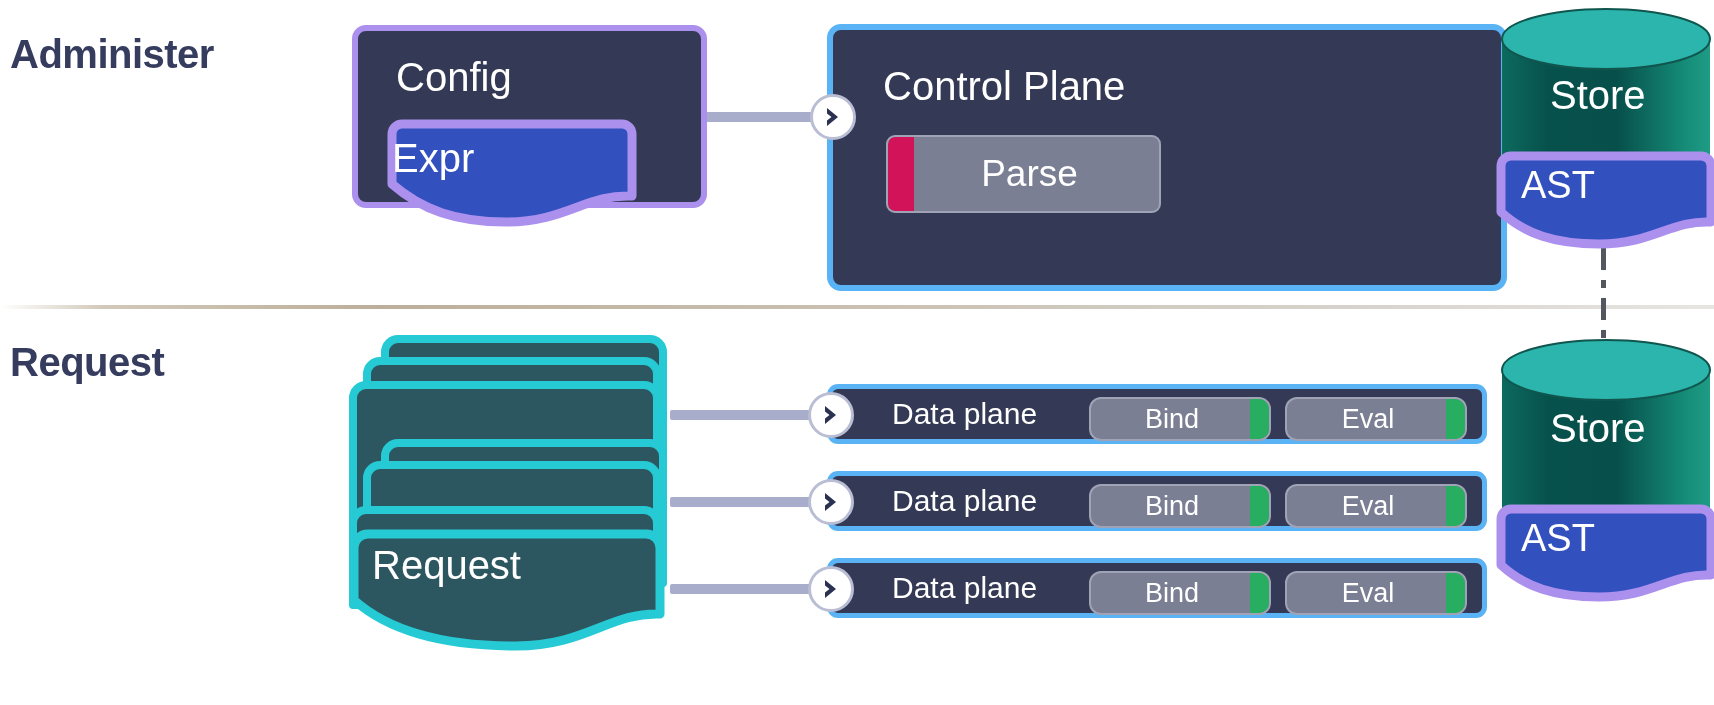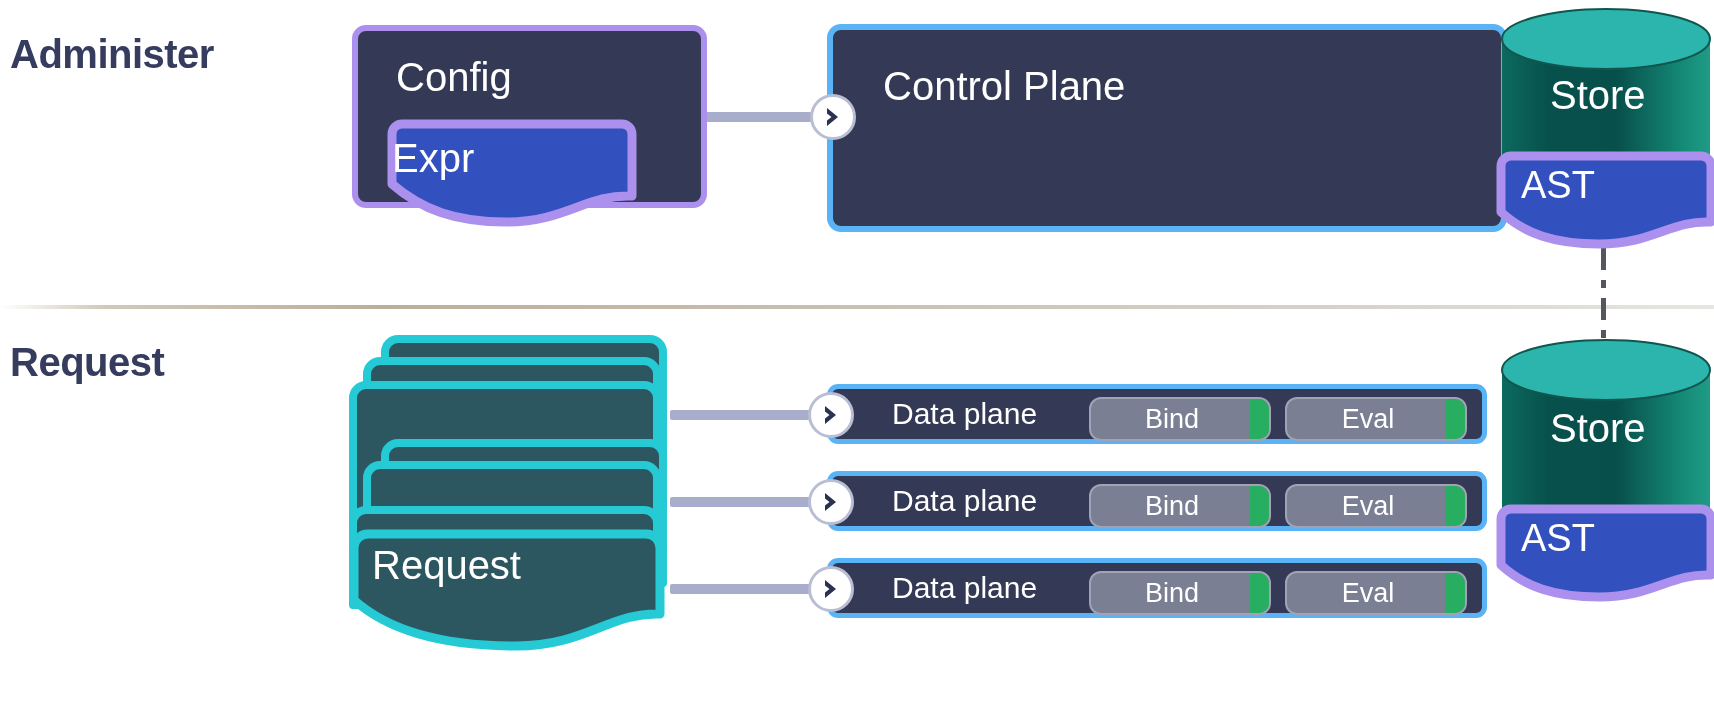--- a/index.html
+++ b/index.html
@@ -48,21 +48,21 @@
     position:absolute;
     color:#ffffff;
     font-size:40px;
     font-weight:400;
     white-space:nowrap;
   }
   #config-label{left:38px;top:24px;text-align:center;}
 
   
   #controlplane-card{
-    left:827px;top:24px;width:680px;height:208px;
+    left:827px;top:24px;width:680px;height:267px;
     background:#343a55;
     border:6px solid #59b3f5;
   }
   #controlplane-label{left:50px;top:34px;}
 
   
   .chip{
     position:absolute;
     box-sizing:border-box;
     border-radius:9px;
@@ -176,20 +176,24 @@
   <div class="chev" style="left:810px;top:94px;">
     <svg width="26" height="26" viewBox="0 0 26 26">
       <path d="M7 4 L18 13 L7 22 L7 16.5 L11.5 13 L7 9.5 Z" fill="#2b3150"></path>
     </svg>
   </div>
 
   <div class="card zmid" id="controlplane-card">
     <div class="card-label" id="controlplane-label">Control Plane</div>
   </div>
 
+  <div class="chip zhigh" id="chip-parse">
+    <span class="accent left" style="background:#d31359;"></span>
+    <span class="chip-text">Parse</span>
+  </div>
 
 
   <div class="cyl ztop" style="left:1498px;top:5px;">
     <svg width="216" height="220" viewBox="0 0 216 220" aria-hidden="true">
       <defs>
         <linearGradient id="cylGradA" x1="0" y1="0" x2="1" y2="0">
           <stop offset="0%" stop-color="#0c6a5e"></stop>
           <stop offset="22%" stop-color="#07514c"></stop>
           <stop offset="55%" stop-color="#074f4a"></stop>
           <stop offset="88%" stop-color="#158c78"></stop>

